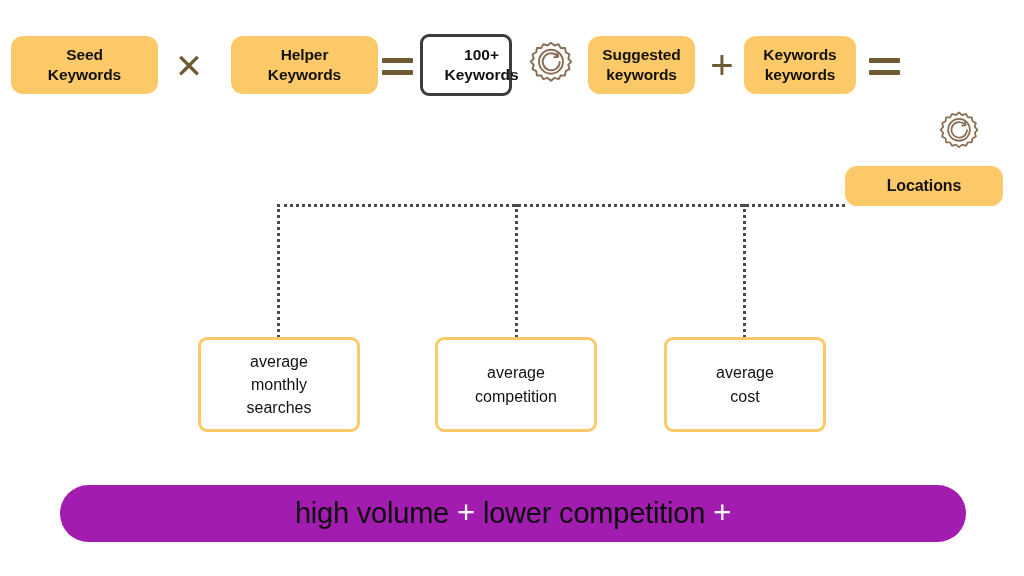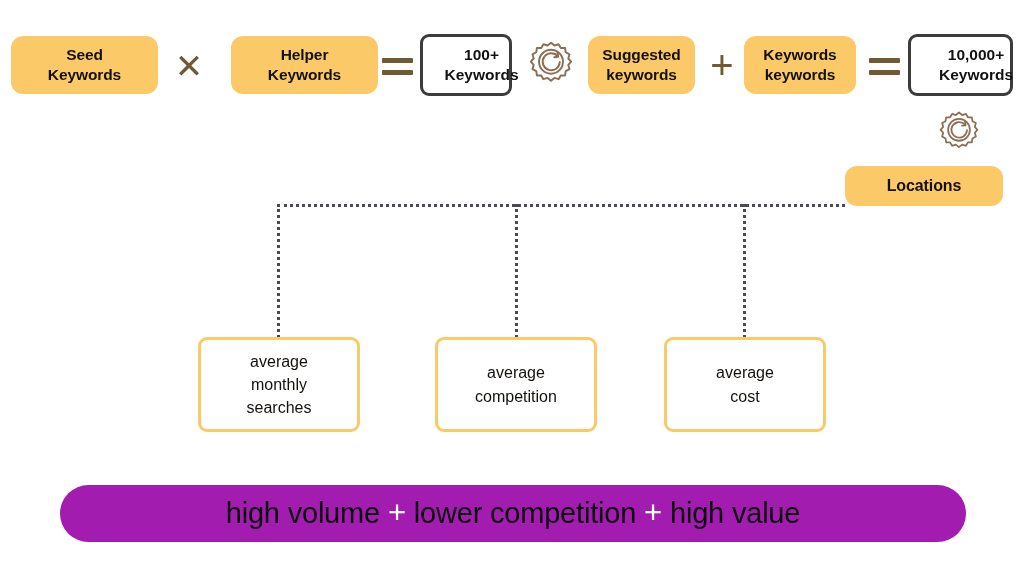--- a/index.html
+++ b/index.html
@@ -196,26 +196,20 @@
       <span class="l">Keywords</span>
       <span class="l">keywords</span>
     </div>
   </div>
 
   <div class="abs op op-equals" style="left:866px; top:48px; width:36px; height:36px;">
     <i></i>
       <i></i>
   </div>
 
-  <div class="abs outbox" style="left:908px; top:34px; width:105px; height:62px;">
-    <div>
-      <span class="l">10,000+</span>
-      <span class="l">Keywords</span>
-    </div>
-  </div>
 
   <div class="abs" style="left:938px; top:110px; width:42px; height:42px;">
     <svg class="gear" width="42" height="42" viewBox="0 0 100 100">
       <g fill="none" stroke="#8a6f55" stroke-width="4.2" stroke-linejoin="round" stroke-linecap="round">
         <path d="M50 6
                  L57.5 12 L66.5 9.2 L71.2 17.3 L80.6 17.3 L82 26.6
                  L90.2 31.2 L87.6 40.2 L93.8 47.2 L87.6 54.2
                  L90.2 63.2 L82 67.8 L80.6 77.1 L71.2 77.1
                  L66.5 85.2 L57.5 82.4 L50 88.4 L42.5 82.4
                  L33.5 85.2 L28.8 77.1 L19.4 77.1 L18 67.8
@@ -259,16 +253,15 @@
       <span class="l">average</span>
       <span class="l">cost</span>
     </div>
   </div>
 
   <div class="abs summary" style="left:60px; top:485px; width:906px; height:57px;">
     <span>high volume</span>
     <span class="sep">+</span>
     <span>lower competition</span>
     <span class="sep">+</span>
-    <span>high value</span>
   </div>
 
 </div>
 
 </body></html>

